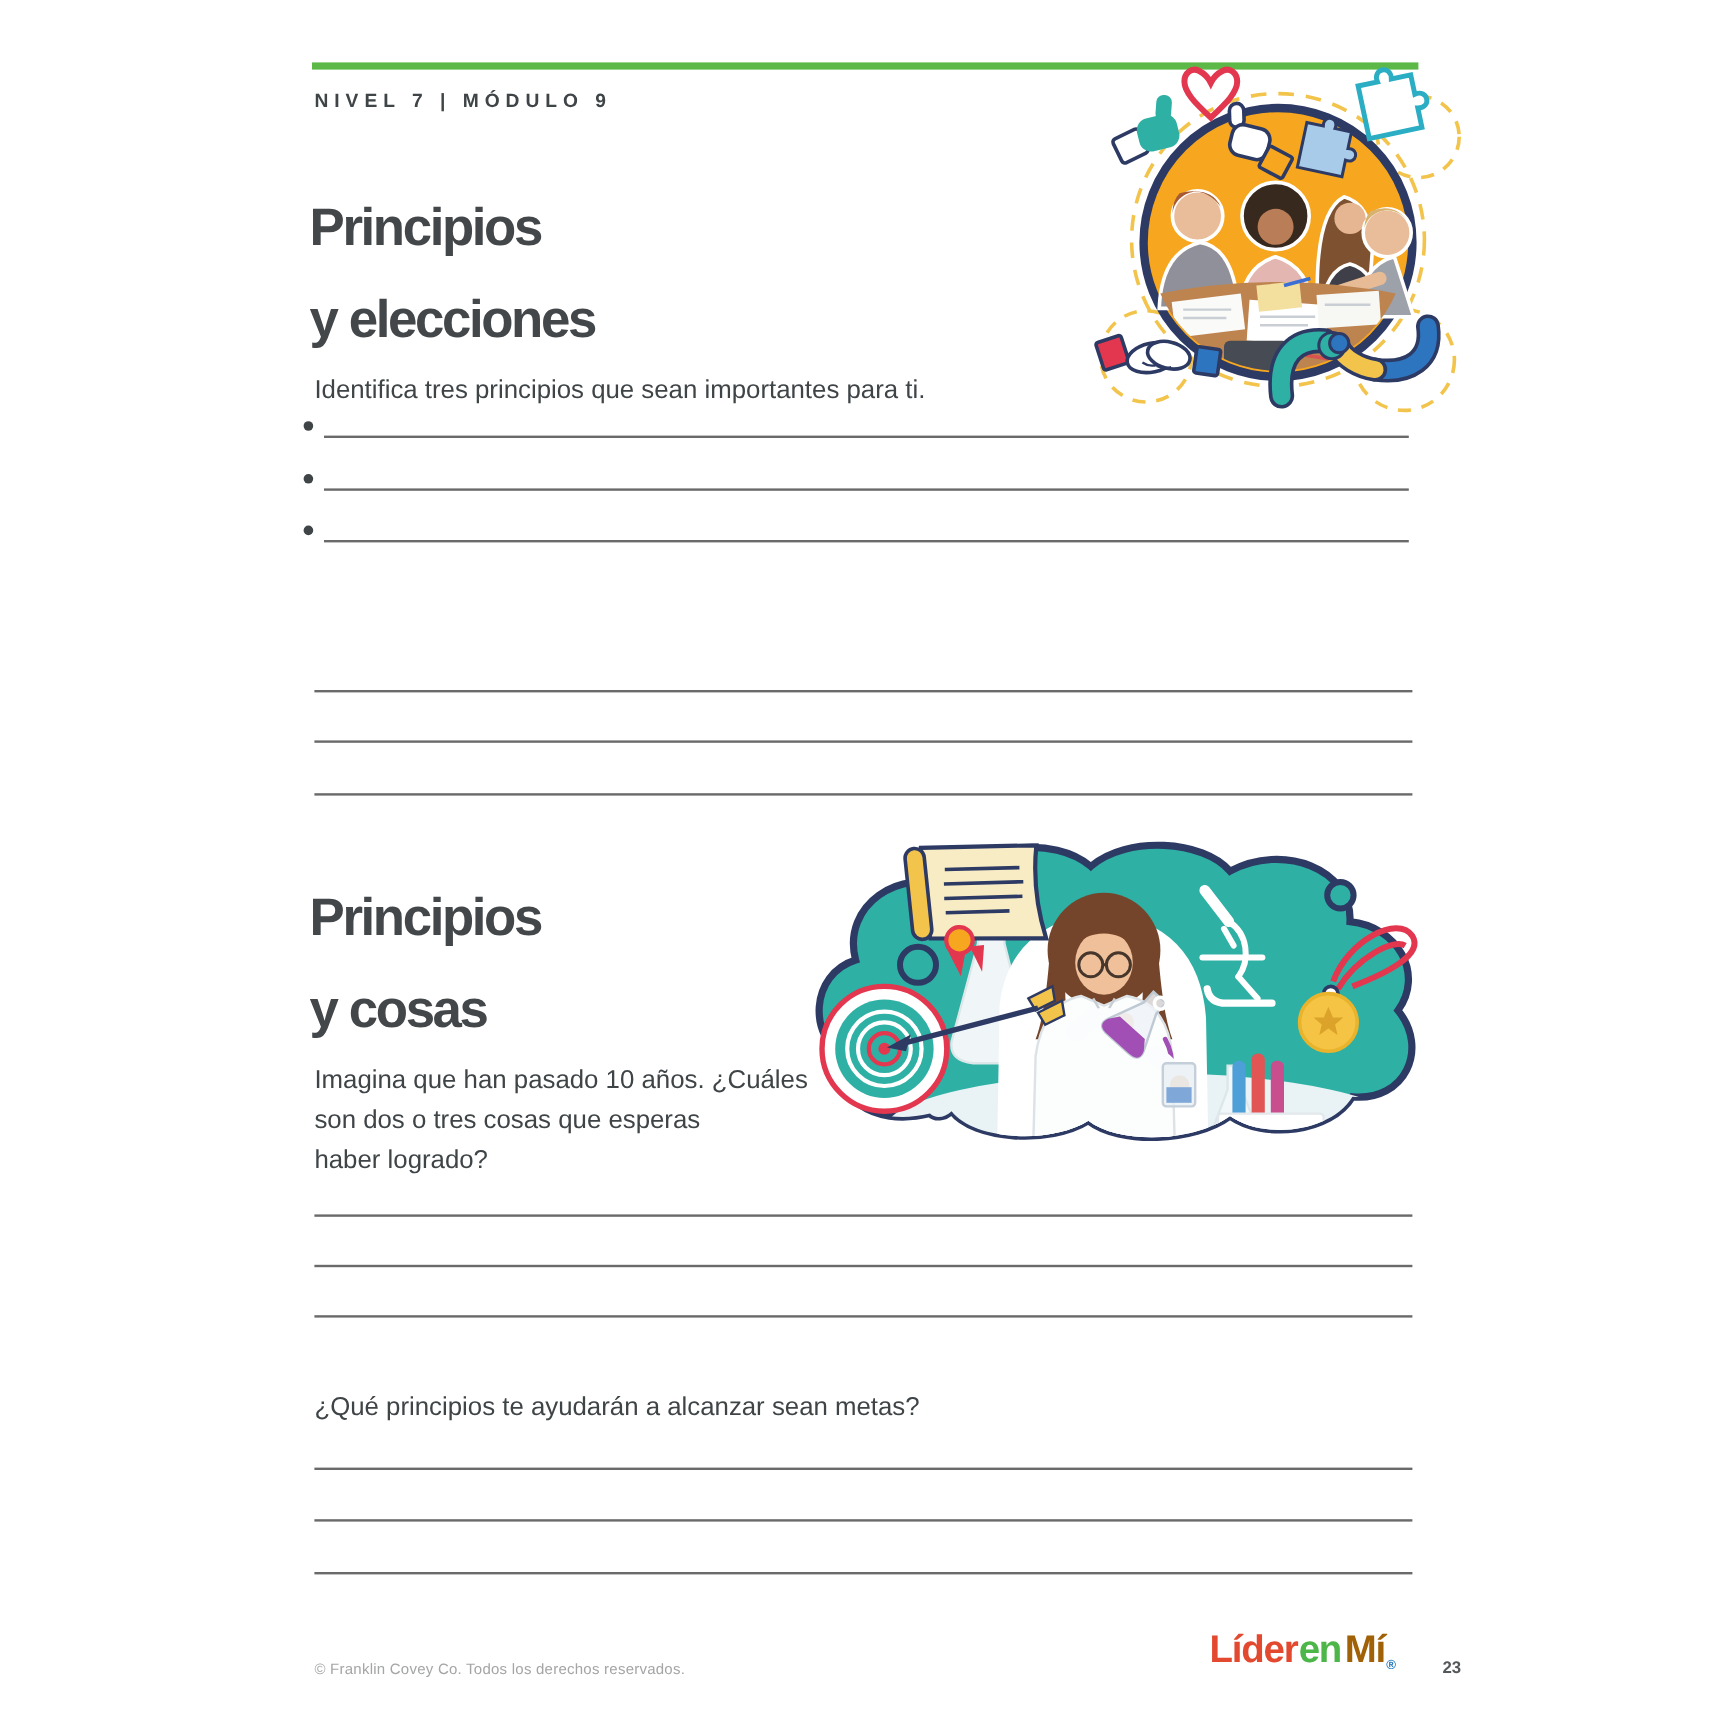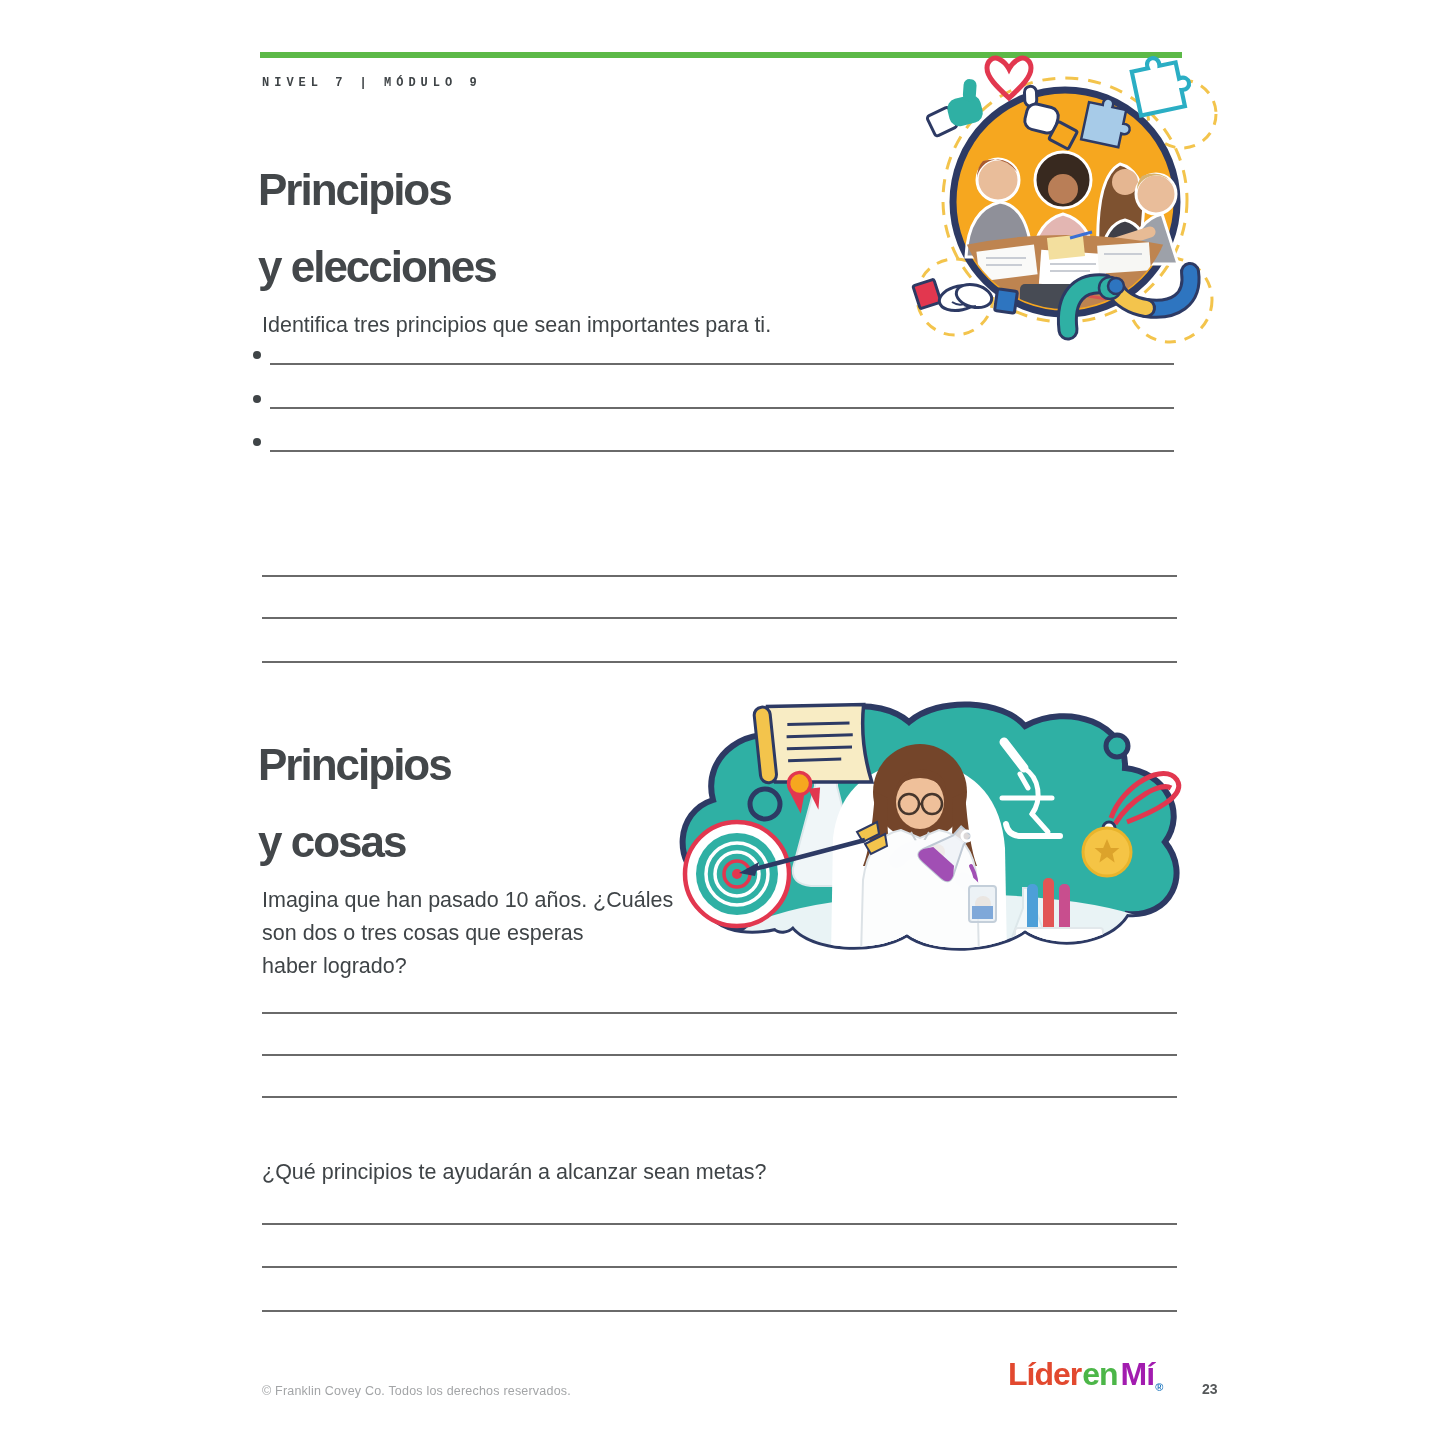--- a/index.html
+++ b/index.html
@@ -2,22 +2,22 @@
 <html><head>
 <meta charset="utf-8">
 <style>
   html,body{margin:0;padding:0;background:#fff;}
   .page{
     position:relative;width:1445px;height:1445px;background:#ffffff;
     font-family:"Liberation Sans", sans-serif;color:#3F4447;overflow:hidden;
   }
   .rule-top{position:absolute;left:260px;top:52px;width:922px;height:6px;background:#5CB947;}
   .eyebrow{
-    position:absolute;left:262px;top:76px;font-size:12px;font-weight:700;
-    letter-spacing:5px;color:#3F4447;font-family:Liberation Mono, monospace;
+    position:absolute;left:262px;top:76px;font-size:16px;font-weight:700;
+    letter-spacing:5px;color:#3F4447;
   }
   .title{
     position:absolute;left:258px;font-size:44px;line-height:77px;font-weight:700;
     letter-spacing:-2px;color:#43474A;
   }
   .t1{top:122px;}
   .t2{top:697px;}
   .prompt{position:absolute;left:262px;font-size:21.5px;line-height:30px;color:#3F4447;margin:0;}
   .p-identifica{top:310px;text-align:right;}
   .p-describe{top:511px;}
@@ -26,21 +26,21 @@
   .wline{position:absolute;left:262px;width:915px;height:0;border-top:2px solid #6A6A6A;}
   .wline.short{left:270px;width:904px;}
   .bdot{position:absolute;left:253px;width:8px;height:8px;border-radius:50%;background:#3F4447;}
   .illus{position:absolute;overflow:visible;}
   .illus-collab{left:920px;top:52px;width:290px;height:292px;}
   .illus-science{left:665px;top:688px;width:540px;height:285px;}
   .copyright{position:absolute;left:262px;top:1384px;font-size:12.5px;color:#A3A5A7;letter-spacing:.2px;}
   .logo{position:absolute;left:1008px;top:1356px;font-size:32px;font-weight:700;letter-spacing:-1px;white-space:nowrap;}
   .logo .l-red{color:#E2492F;}
   .logo .l-green{color:#4CB648;margin-left:1px;}
-  .logo .l-blue{color:#a21caf;margin-left:3px;}
+  .logo .l-blue{color:#a16207;margin-left:3px;}
   .logo .l-reg{color:#1B74BC;font-size:11px;font-weight:700;vertical-align:-6px;margin-left:1px;}
   .pagenum{position:absolute;left:1202px;top:1381px;font-size:14px;font-weight:700;color:#55585A;}
 </style>
 </head>
 <body>
 
 <div class="page">
 
   <div class="rule-top"></div>
   <div class="eyebrow">NIVEL 7 | MÓDULO 9</div>

